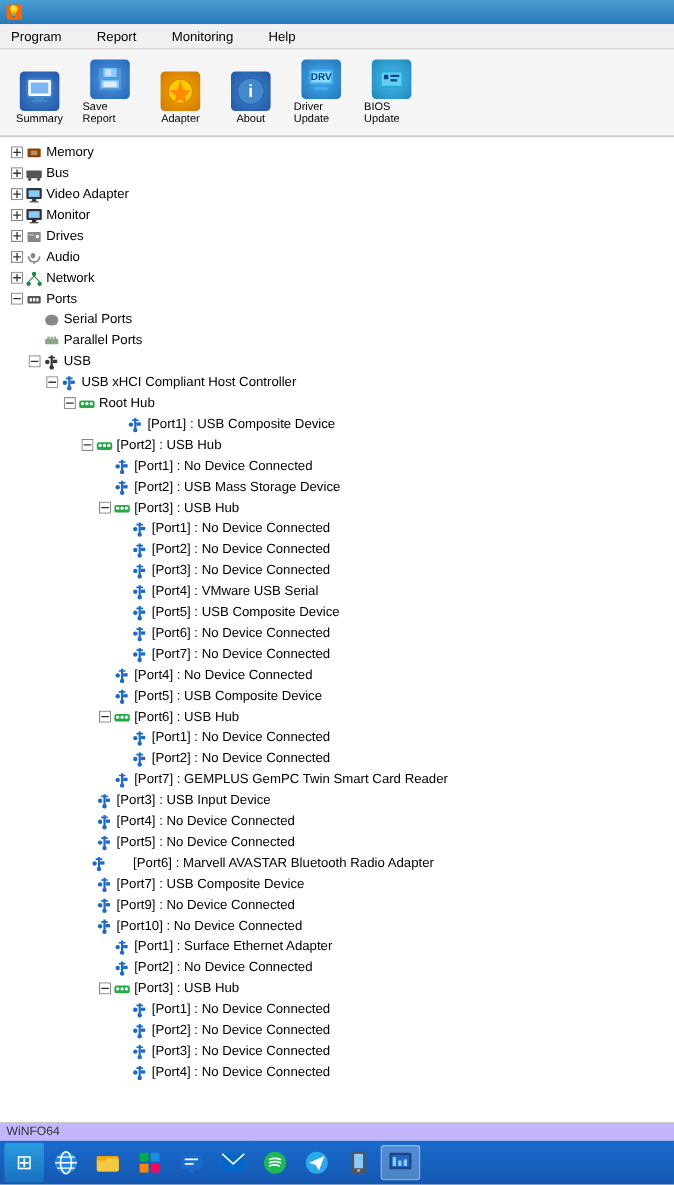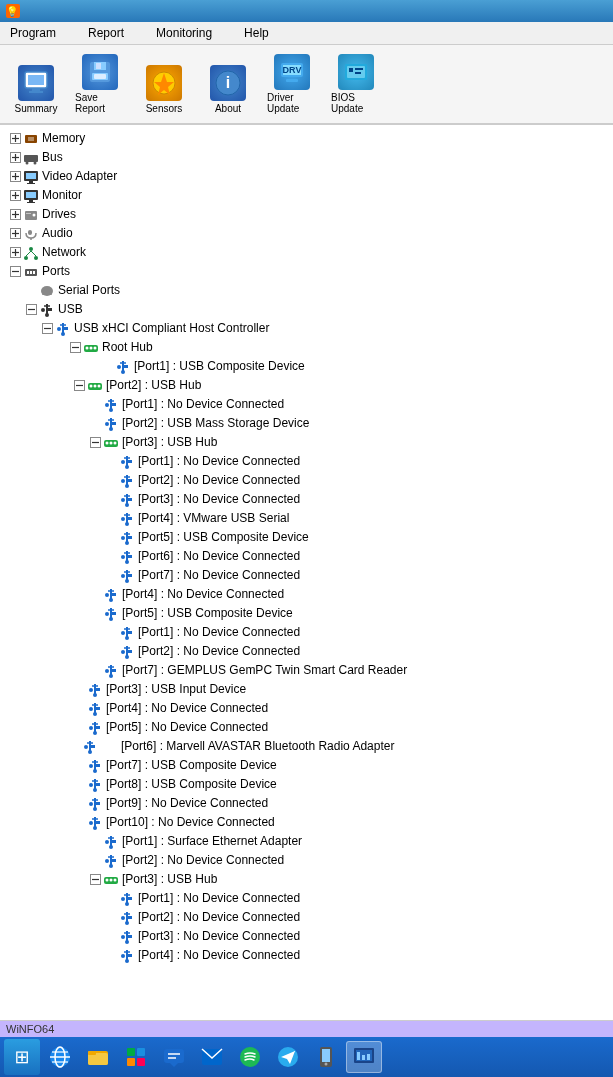--- a/index.html
+++ b/index.html
@@ -206,21 +206,21 @@
     </div>
     <span>Save Report</span>
   </div>
   <div class="toolbar-btn">
     <div class="toolbar-icon icon-sensors">
       <svg width="28" height="28" viewBox="0 0 28 28">
         <circle cx="14" cy="14" r="11" fill="#ffcc00" stroke="#cc8800" stroke-width="1"></circle>
         <polygon points="14,4 17,13 24,13 18,18 20,26 14,21 8,26 10,18 4,13 11,13" fill="#ff8800"></polygon>
       </svg>
     </div>
-    <span>Sensors</span>
+    <span>Adapter</span>
   </div>
   <div class="toolbar-btn">
     <div class="toolbar-icon icon-about">
       <svg width="28" height="28" viewBox="0 0 28 28">
         <circle cx="14" cy="14" r="12" fill="#4488cc" stroke="#2266aa" stroke-width="1"></circle>
         <text x="14" y="19" text-anchor="middle" fill="white" font-size="16" font-weight="bold">i</text>
       </svg>
     </div>
     <span>About</span>
   </div>
@@ -414,20 +414,34 @@
             <svg width="16" height="16" viewBox="0 0 16 16">
               <ellipse cx="8" cy="8" rx="6" ry="5" fill="#888"></ellipse>
               <rect x="3" y="10" width="10" height="2" rx="1" fill="#888"></rect>
             </svg>
           </span>
           <span class="node-label">Serial Ports</span>
         </div>
       </div>
       <div class="tree-node">
         <div class="tree-node-inner" style="padding-left: 24px;">
+          <span class="expand-icon" style="visibility: hidden;"></span>
+          <span class="node-icon">
+            <svg width="16" height="16" viewBox="0 0 16 16">
+              <rect x="2" y="6" width="12" height="5" rx="1" fill="#88aa88"></rect>
+              <rect x="4" y="4" width="2" height="2" fill="#88aa88"></rect>
+              <rect x="7" y="4" width="2" height="2" fill="#88aa88"></rect>
+              <rect x="10" y="4" width="2" height="2" fill="#88aa88"></rect>
+            </svg>
+          </span>
+          <span class="node-label">Parallel Ports</span>
+        </div>
+      </div>
+      <div class="tree-node">
+        <div class="tree-node-inner" style="padding-left: 24px;">
           <span class="expand-icon">
             <svg width="11" height="11" viewBox="0 0 11 11">
               <rect x="0.5" y="0.5" width="10" height="10" fill="white" stroke="#888"></rect>
               <line x1="2" y1="5.5" x2="9" y2="5.5" stroke="#333" stroke-width="1.2"></line>
             </svg>
           </span>
           <span class="node-icon">
             <svg width="16" height="16" viewBox="0 0 16 16">
               <path d="M8 2 L8 12" stroke="#333" stroke-width="2"></path>
               <path d="M5 4 L11 4" stroke="#333" stroke-width="1.5"></path>
@@ -453,21 +467,21 @@
               <path d="M5 4 L11 4" stroke="#1a6acd" stroke-width="1.5"></path>
               <circle cx="4" cy="8" r="2" fill="#1a6acd"></circle>
               <rect x="9" y="6" width="4" height="3" fill="#1a6acd"></rect>
               <circle cx="8" cy="13" r="2" fill="#1a6acd"></circle>
             </svg>
           </span>
           <span class="node-label">USB xHCI Compliant Host Controller</span>
         </div>
       </div>
       <div class="tree-node">
-        <div class="tree-node-inner" style="padding-left: 56px; margin-left: 12px;">
+        <div class="tree-node-inner" style="padding-left: 56px;">
           <span class="expand-icon">
             <svg width="11" height="11" viewBox="0 0 11 11">
               <rect x="0.5" y="0.5" width="10" height="10" fill="white" stroke="#888"></rect>
               <line x1="2" y1="5.5" x2="9" y2="5.5" stroke="#333" stroke-width="1.2"></line>
             </svg>
           </span>
           <span class="node-icon">
             <svg width="16" height="16" viewBox="0 0 16 16">
               <rect x="1" y="5" width="14" height="7" rx="2" fill="#22aa44"></rect>
               <circle cx="4" cy="8" r="1.5" fill="white"></circle>
@@ -690,20 +704,39 @@
               <path d="M5 4 L11 4" stroke="#1a6acd" stroke-width="1.5"></path>
               <circle cx="4" cy="8" r="2" fill="#1a6acd"></circle>
               <rect x="9" y="6" width="4" height="3" fill="#1a6acd"></rect>
               <circle cx="8" cy="13" r="2" fill="#1a6acd"></circle>
             </svg>
           </span>
           <span class="node-label">[Port5] : USB Composite Device</span>
         </div>
       </div>
       <div class="tree-node">
+        <div class="tree-node-inner" style="padding-left: 88px;">
+          <span class="expand-icon">
+            <svg width="11" height="11" viewBox="0 0 11 11">
+              <rect x="0.5" y="0.5" width="10" height="10" fill="white" stroke="#888"></rect>
+              <line x1="2" y1="5.5" x2="9" y2="5.5" stroke="#333" stroke-width="1.2"></line>
+            </svg>
+          </span>
+          <span class="node-icon">
+            <svg width="16" height="16" viewBox="0 0 16 16">
+              <rect x="1" y="5" width="14" height="7" rx="2" fill="#22aa44"></rect>
+              <circle cx="4" cy="8" r="1.5" fill="white"></circle>
+              <circle cx="8" cy="8" r="1.5" fill="white"></circle>
+              <circle cx="12" cy="8" r="1.5" fill="white"></circle>
+            </svg>
+          </span>
+          <span class="node-label">[Port6] : USB Hub</span>
+        </div>
+      </div>
+      <div class="tree-node">
         <div class="tree-node-inner" style="padding-left: 104px;">
           <span class="expand-icon" style="visibility: hidden;"></span>
           <span class="node-icon">
             <svg width="16" height="16" viewBox="0 0 16 16">
               <path d="M8 2 L8 12" stroke="#1a6acd" stroke-width="2"></path>
               <path d="M5 4 L11 4" stroke="#1a6acd" stroke-width="1.5"></path>
               <circle cx="4" cy="8" r="2" fill="#1a6acd"></circle>
               <rect x="9" y="6" width="4" height="3" fill="#1a6acd"></rect>
               <circle cx="8" cy="13" r="2" fill="#1a6acd"></circle>
             </svg>
@@ -807,35 +840,20 @@
           <span class="node-icon">
             <svg width="16" height="16" viewBox="0 0 16 16">
               <path d="M8 2 L8 12" stroke="#1a6acd" stroke-width="2"></path>
               <path d="M5 4 L11 4" stroke="#1a6acd" stroke-width="1.5"></path>
               <circle cx="4" cy="8" r="2" fill="#1a6acd"></circle>
               <rect x="9" y="6" width="4" height="3" fill="#1a6acd"></rect>
               <circle cx="8" cy="13" r="2" fill="#1a6acd"></circle>
             </svg>
           </span>
           <span class="node-label">[Port7] : USB Composite Device</span>
-        </div>
-      </div>
-      <div class="tree-node">
-        <div class="tree-node-inner" style="padding-left: 72px;">
-          <span class="expand-icon" style="visibility: hidden;"></span>
-          <span class="node-icon">
-            <svg width="16" height="16" viewBox="0 0 16 16">
-              <path d="M8 2 L8 12" stroke="#1a6acd" stroke-width="2"></path>
-              <path d="M5 4 L11 4" stroke="#1a6acd" stroke-width="1.5"></path>
-              <circle cx="4" cy="8" r="2" fill="#1a6acd"></circle>
-              <rect x="9" y="6" width="4" height="3" fill="#1a6acd"></rect>
-              <circle cx="8" cy="13" r="2" fill="#1a6acd"></circle>
-            </svg>
-          </span>
-          <span class="node-label">[Port8] : USB Composite Device</span>
         </div>
       </div>
       <div class="tree-node">
         <div class="tree-node-inner" style="padding-left: 72px;">
           <span class="expand-icon" style="visibility: hidden;"></span>
           <span class="node-icon">
             <svg width="16" height="16" viewBox="0 0 16 16">
               <path d="M8 2 L8 12" stroke="#1a6acd" stroke-width="2"></path>
               <path d="M5 4 L11 4" stroke="#1a6acd" stroke-width="1.5"></path>
               <circle cx="4" cy="8" r="2" fill="#1a6acd"></circle>

